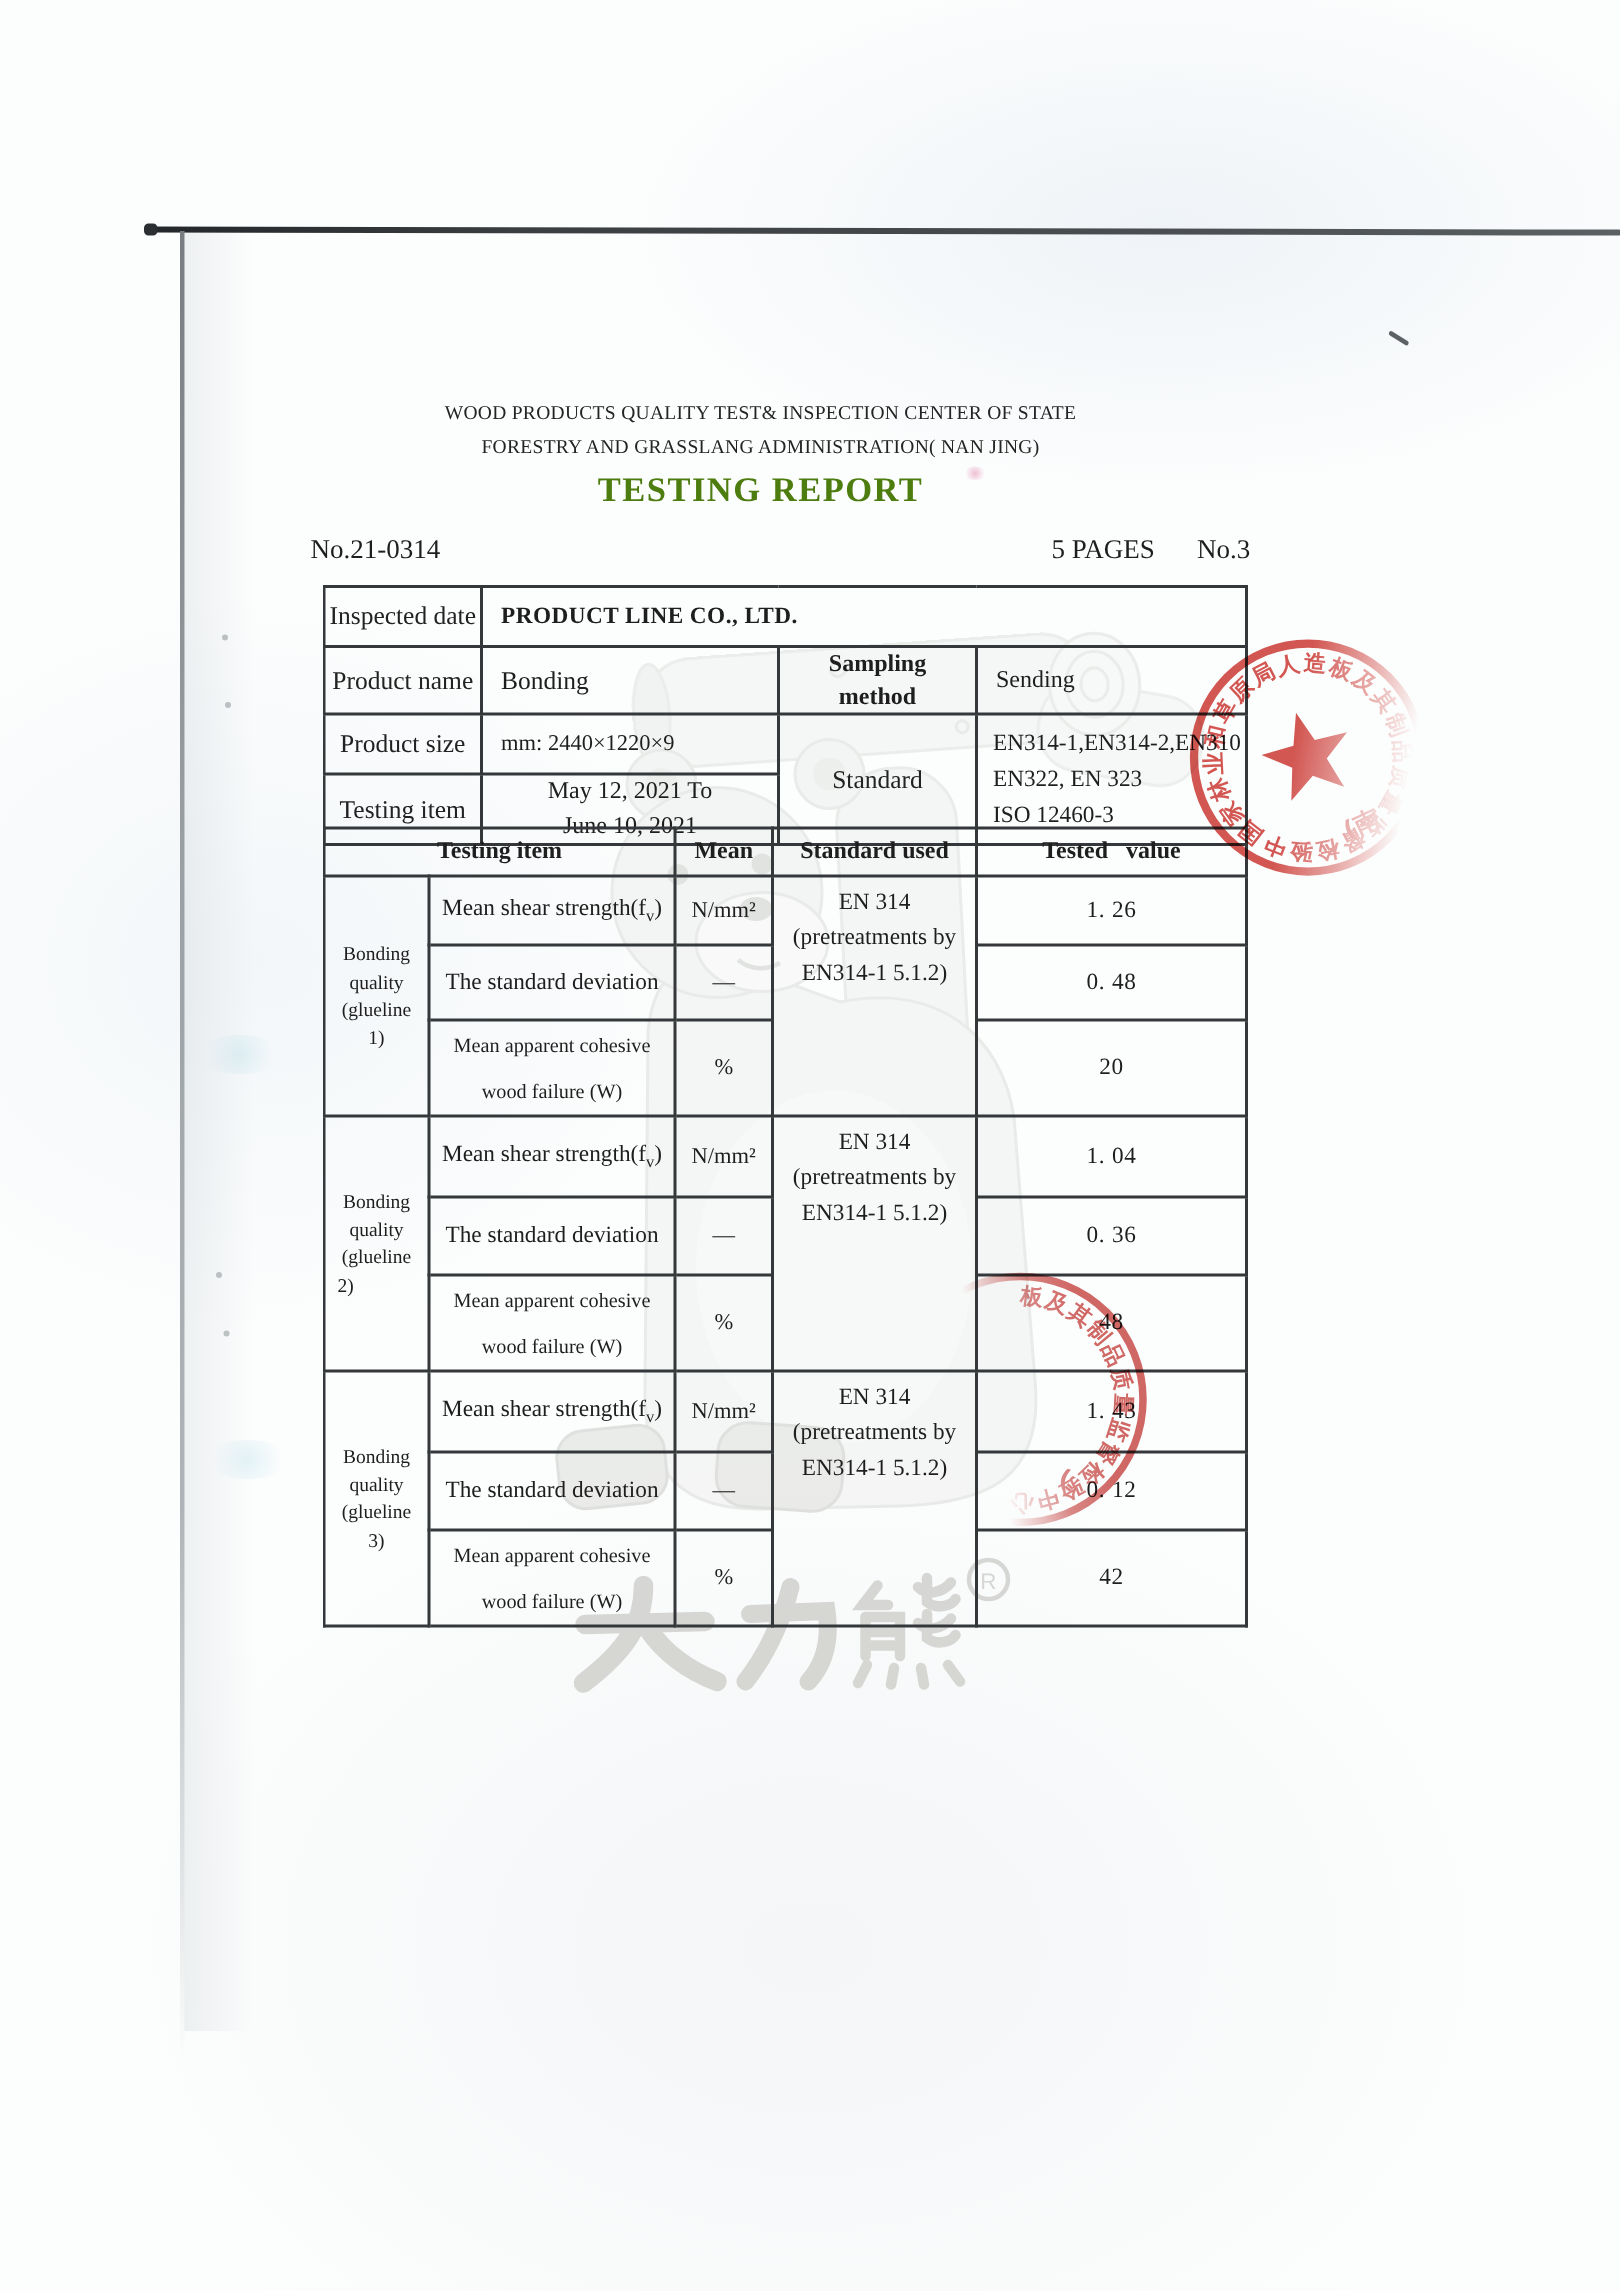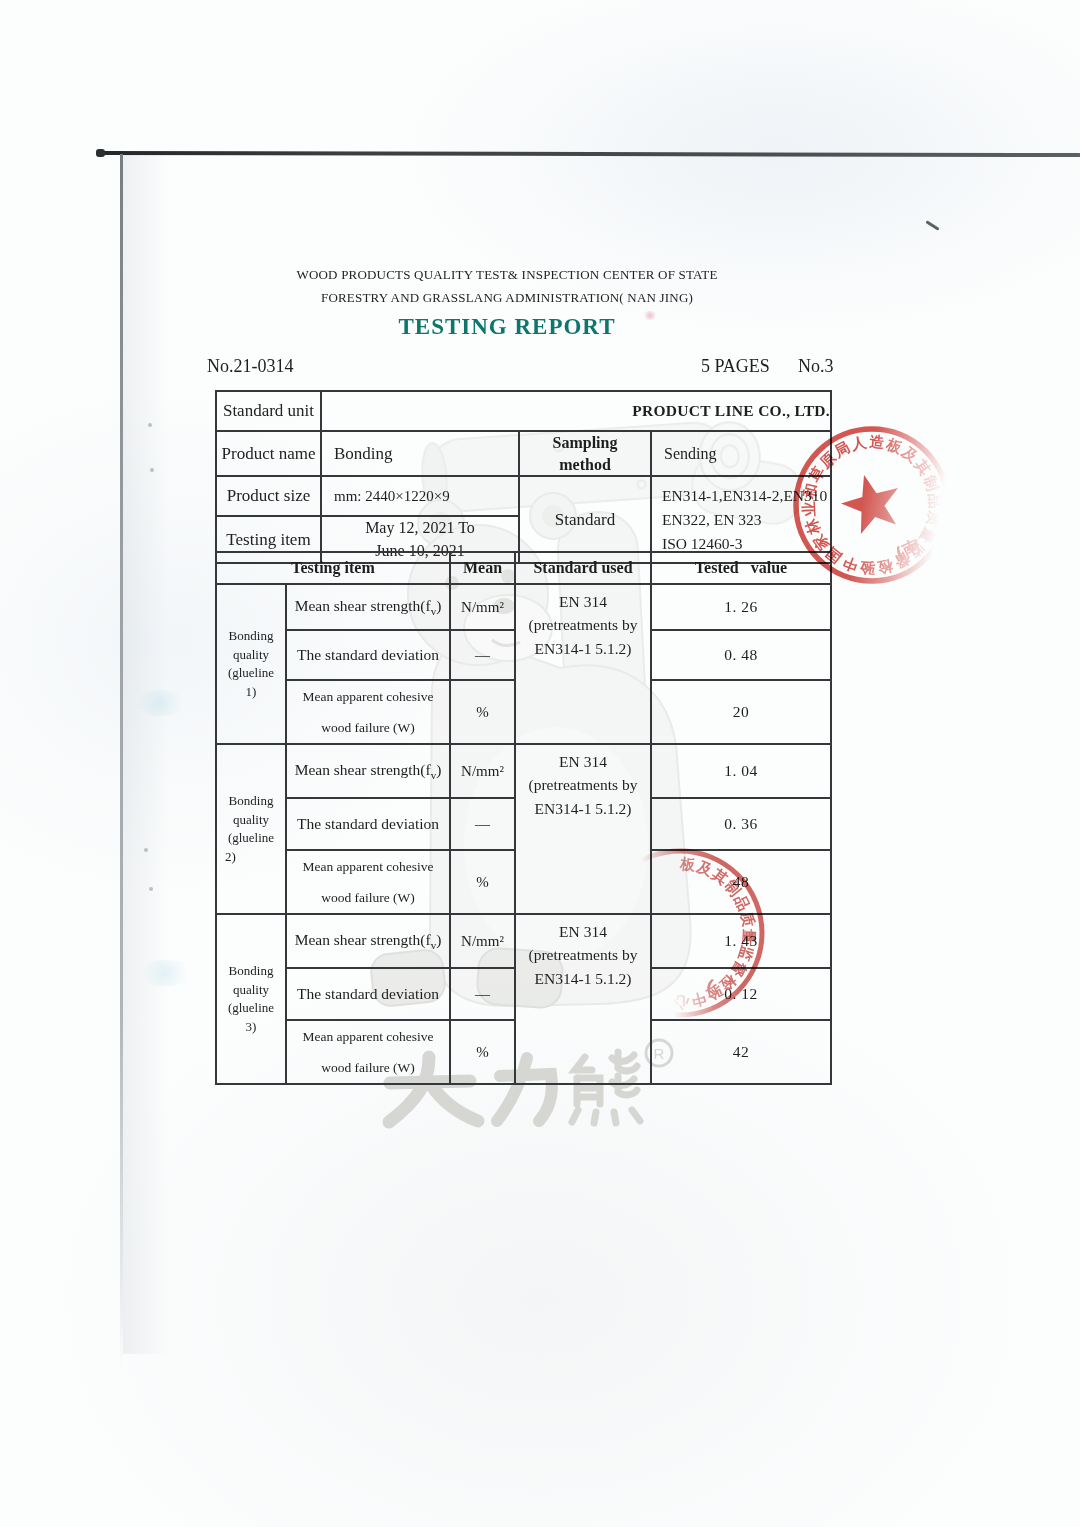--- a/index.html
+++ b/index.html
@@ -23,32 +23,32 @@
   .edge-shade{left:123px;top:154px;width:46px;height:1200px;z-index:0;
     background:linear-gradient(to right,rgba(150,162,172,.14),rgba(150,162,172,0));}
   .tick-mark{left:925px;top:224px;width:15px;height:3px;border-radius:2px;background:#5c6164;transform:rotate(32deg);z-index:4;}
   .pink-smudge{left:642px;top:311px;width:16px;height:9px;border-radius:50%;
     background:radial-gradient(circle,rgba(226,130,170,.5),rgba(226,130,170,0) 70%);z-index:4;}
   .speck{width:4px;height:4px;border-radius:50%;background:#8d9397;opacity:.55;z-index:4;}
   .cyan-blob{width:60px;height:26px;border-radius:50%;z-index:0;
     background:radial-gradient(circle,rgba(150,210,225,.25),rgba(150,210,225,0) 70%);}
   
   .org-line{left:122px;width:770px;text-align:center;font-size:13px;letter-spacing:.2px;color:#232323;z-index:2;}
-  .doc-title{left:122px;width:770px;text-align:center;font-size:23px;font-weight:bold;letter-spacing:1px;color:#0f766e;z-index:2;}
+  .doc-title{left:122px;width:770px;text-align:center;font-size:23px;font-weight:bold;letter-spacing:1px;color:#4d7c0f;z-index:2;}
   .report-no{left:207px;top:356px;font-size:18px;z-index:2;}
   .pages{left:701px;top:356px;font-size:18px;z-index:2;}
   .pageno{left:798px;top:356px;font-size:18px;z-index:2;}
   
   table{border-collapse:collapse;table-layout:fixed;position:absolute;z-index:2;background:transparent;}
   td{border:2px solid #35383b;padding:0;vertical-align:middle;text-align:center;background:transparent;overflow:hidden;}
   .info-table{left:215px;top:390px;width:615px;}
   .test-table{left:215px;top:551px;width:615px;}
   .lbl{font-size:17px;color:#222;}
   .val-left{text-align:left;padding-left:12px;font-size:16px;}
-  .company{font-weight:600;font-size:15.5px;letter-spacing:.3px;text-align:right;}
+  .company{font-weight:600;font-size:15.5px;letter-spacing:.3px;}
   .bold2{font-weight:bold;font-size:16px;line-height:1.35;}
   .std-lines{text-align:left;padding-left:10px;font-size:15.5px;line-height:1.55;}
   .date-lines{font-size:16px;line-height:1.4;}
   .hdr{font-weight:bold;font-size:16px;}
   .pre{white-space:pre;}
   .c-group{font-size:13px;line-height:1.42;}
   .g-num-left{text-align:left;padding-left:8px;}
   .c-item{font-size:15.5px;}
   .c-item-small div{font-size:13.5px;line-height:2.3;}
   .c-unit{font-size:15px;margin-left:13px;}
@@ -158,21 +158,21 @@
 
 <table class="info-table">
   <colgroup>
       <col style="width:105px">
       <col style="width:198px">
       <col style="width:132px">
       <col style="width:180px">
     </colgroup>
   <tbody>
       <tr style="height:40px">
-    <td class="lbl">Standard unit</td>
+    <td class="lbl">Inspected date</td>
     <td colspan="3" class="val-left company">PRODUCT LINE CO., LTD.</td>
   </tr>
   <tr style="height:42px">
     <td class="lbl">Product name</td>
     <td class="val-left" style="font-size:17px">Bonding</td>
     <td class="bold2">
       <div>Sampling</div>
       <div>method</div>
     </td>
     <td class="val-left">Sending</td>

